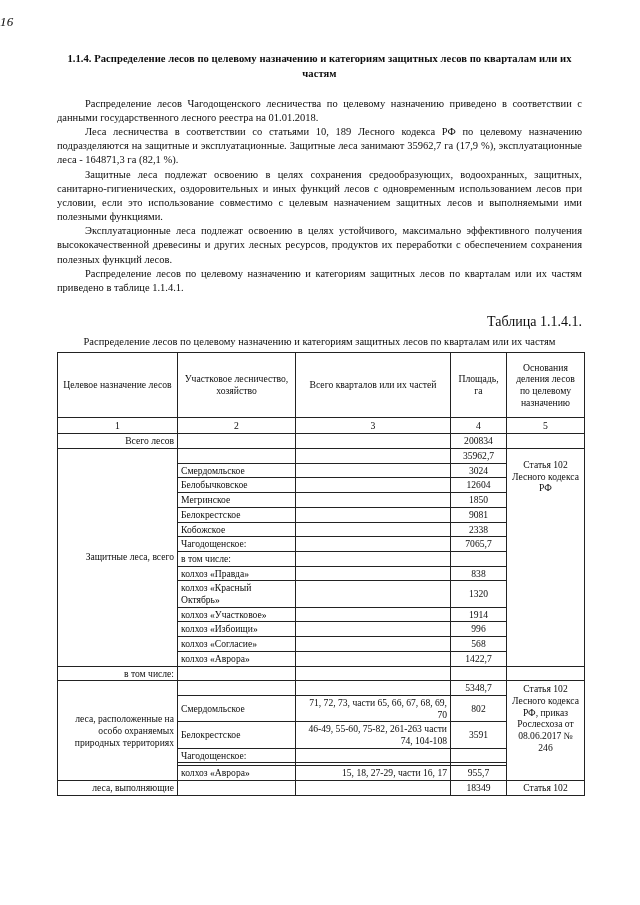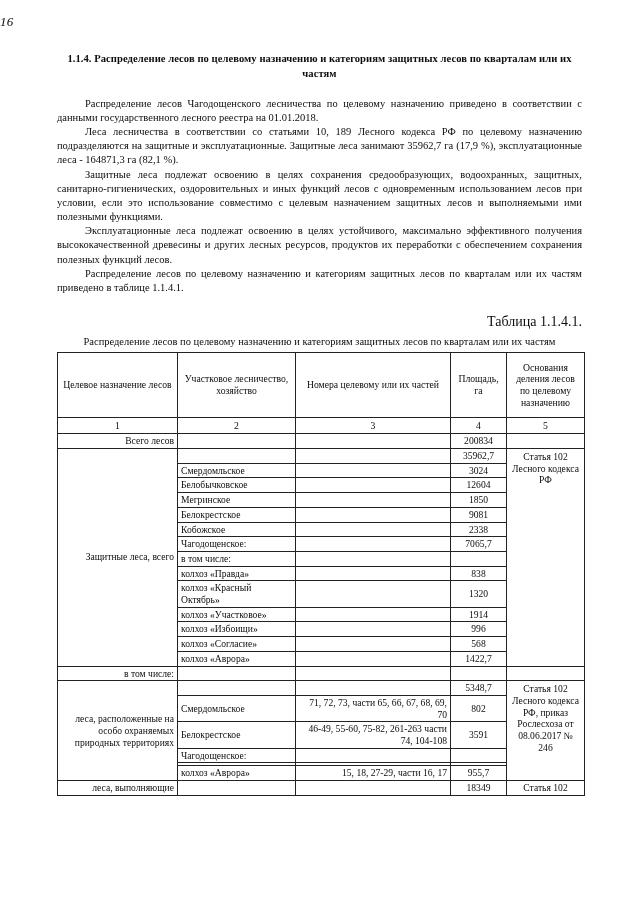--- a/index.html
+++ b/index.html
@@ -122,21 +122,21 @@
         <col class="colw1">
           <col class="colw2">
           <col class="colw3">
           <col class="colw4">
           <col class="colw5">
       </colgroup>
       <thead>
         <tr>
           <th class="hdr">Целевое назначение лесов</th>
           <th class="hdr">Участковое лесничество, хозяйство</th>
-          <th class="hdr">Номера целевому или их частей</th>
+          <th class="hdr">Всего кварталов или их частей</th>
           <th class="hdr">Площадь, га</th>
           <th class="hdr">Основания деления лесов по целевому назначению</th>
         </tr>
         <tr>
           <td class="numrow">1</td>
           <td class="numrow">2</td>
           <td class="numrow">3</td>
           <td class="numrow">4</td>
           <td class="numrow">5</td>
         </tr>
@@ -147,21 +147,21 @@
             <td class="c2"></td>
             <td class="c3"></td>
             <td class="c4 bold">200834</td>
             <td class="c5"></td>
           </tr>
           <tr>
             <td class="c1 bold" rowspan="14">Защитные леса, всего</td>
             <td class="c2"></td>
             <td class="c3"></td>
             <td class="c4 bold">35962,7</td>
-            <td class="c5" rowspan="14" style="vertical-align: top; padding-top: 2px;">Статья 102 Лесного кодекса РФ</td>
+            <td class="c5" rowspan="14" style="vertical-align: top; padding-top: 10px;">Статья 102 Лесного кодекса РФ</td>
           </tr>
           <tr>
             <td class="c2">Смердомльское</td>
             <td class="c3"></td>
             <td class="c4">3024</td>
           </tr>
           <tr>
             <td class="c2">Белобычковское</td>
             <td class="c3"></td>
             <td class="c4">12604</td>

